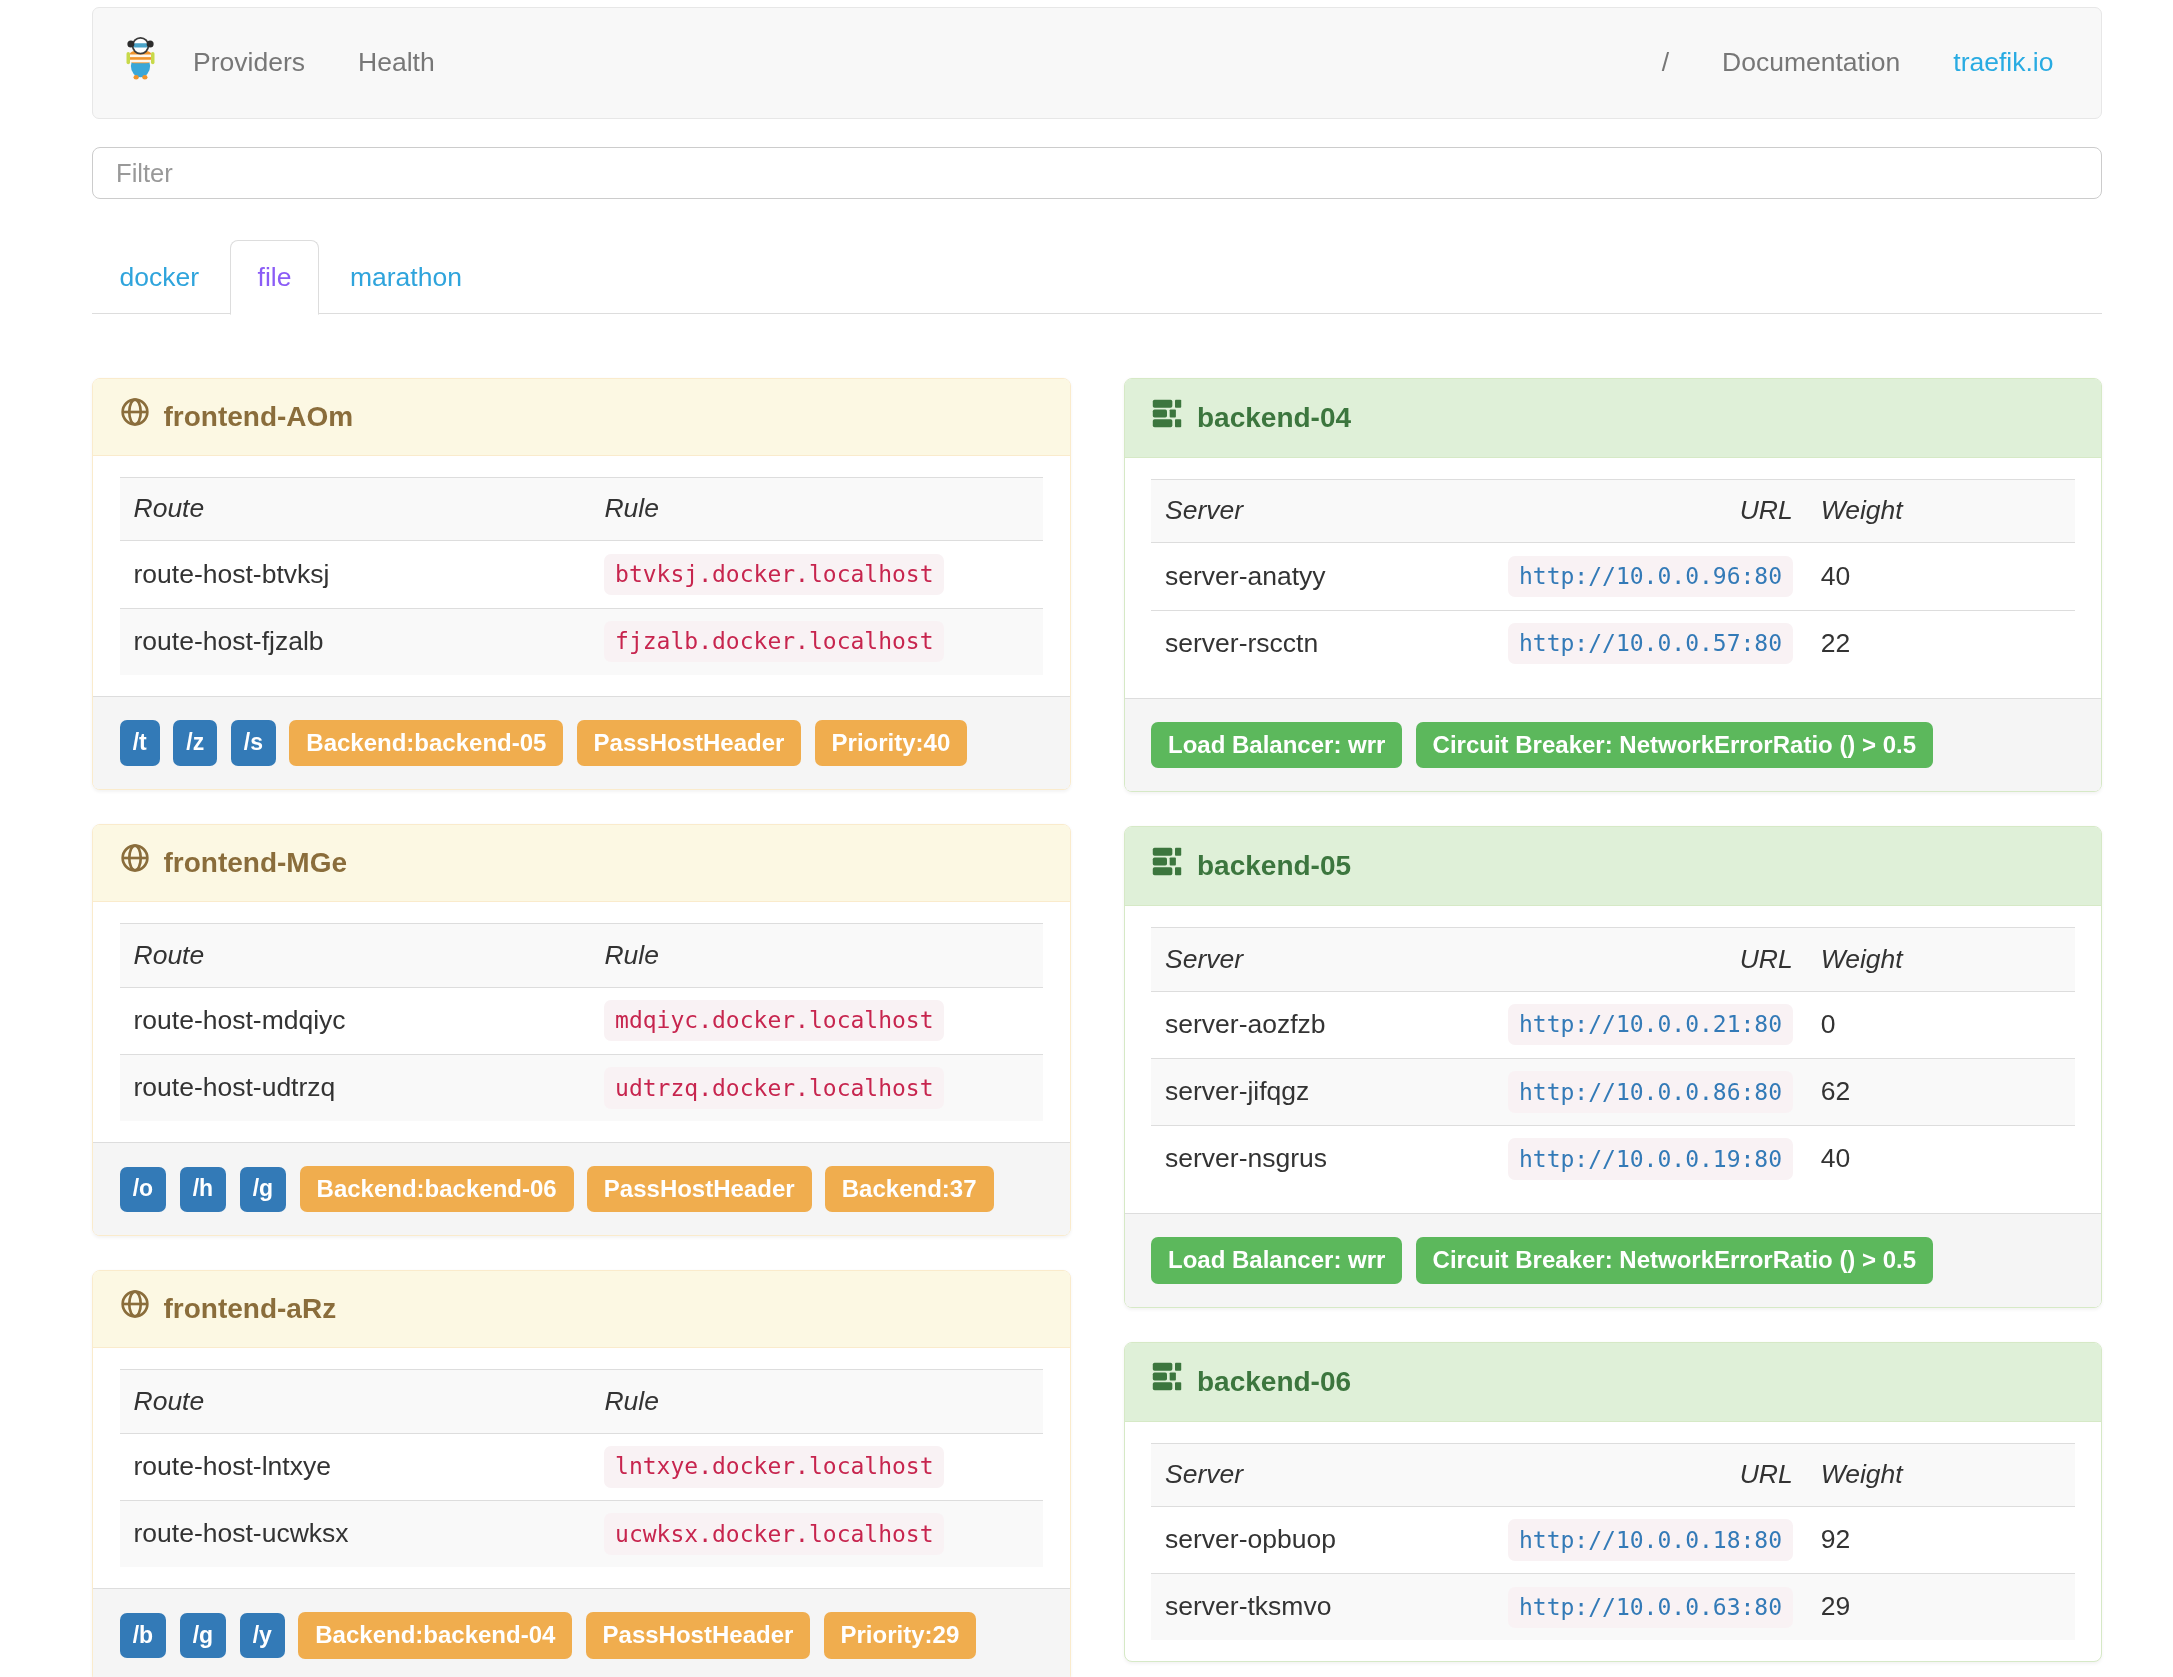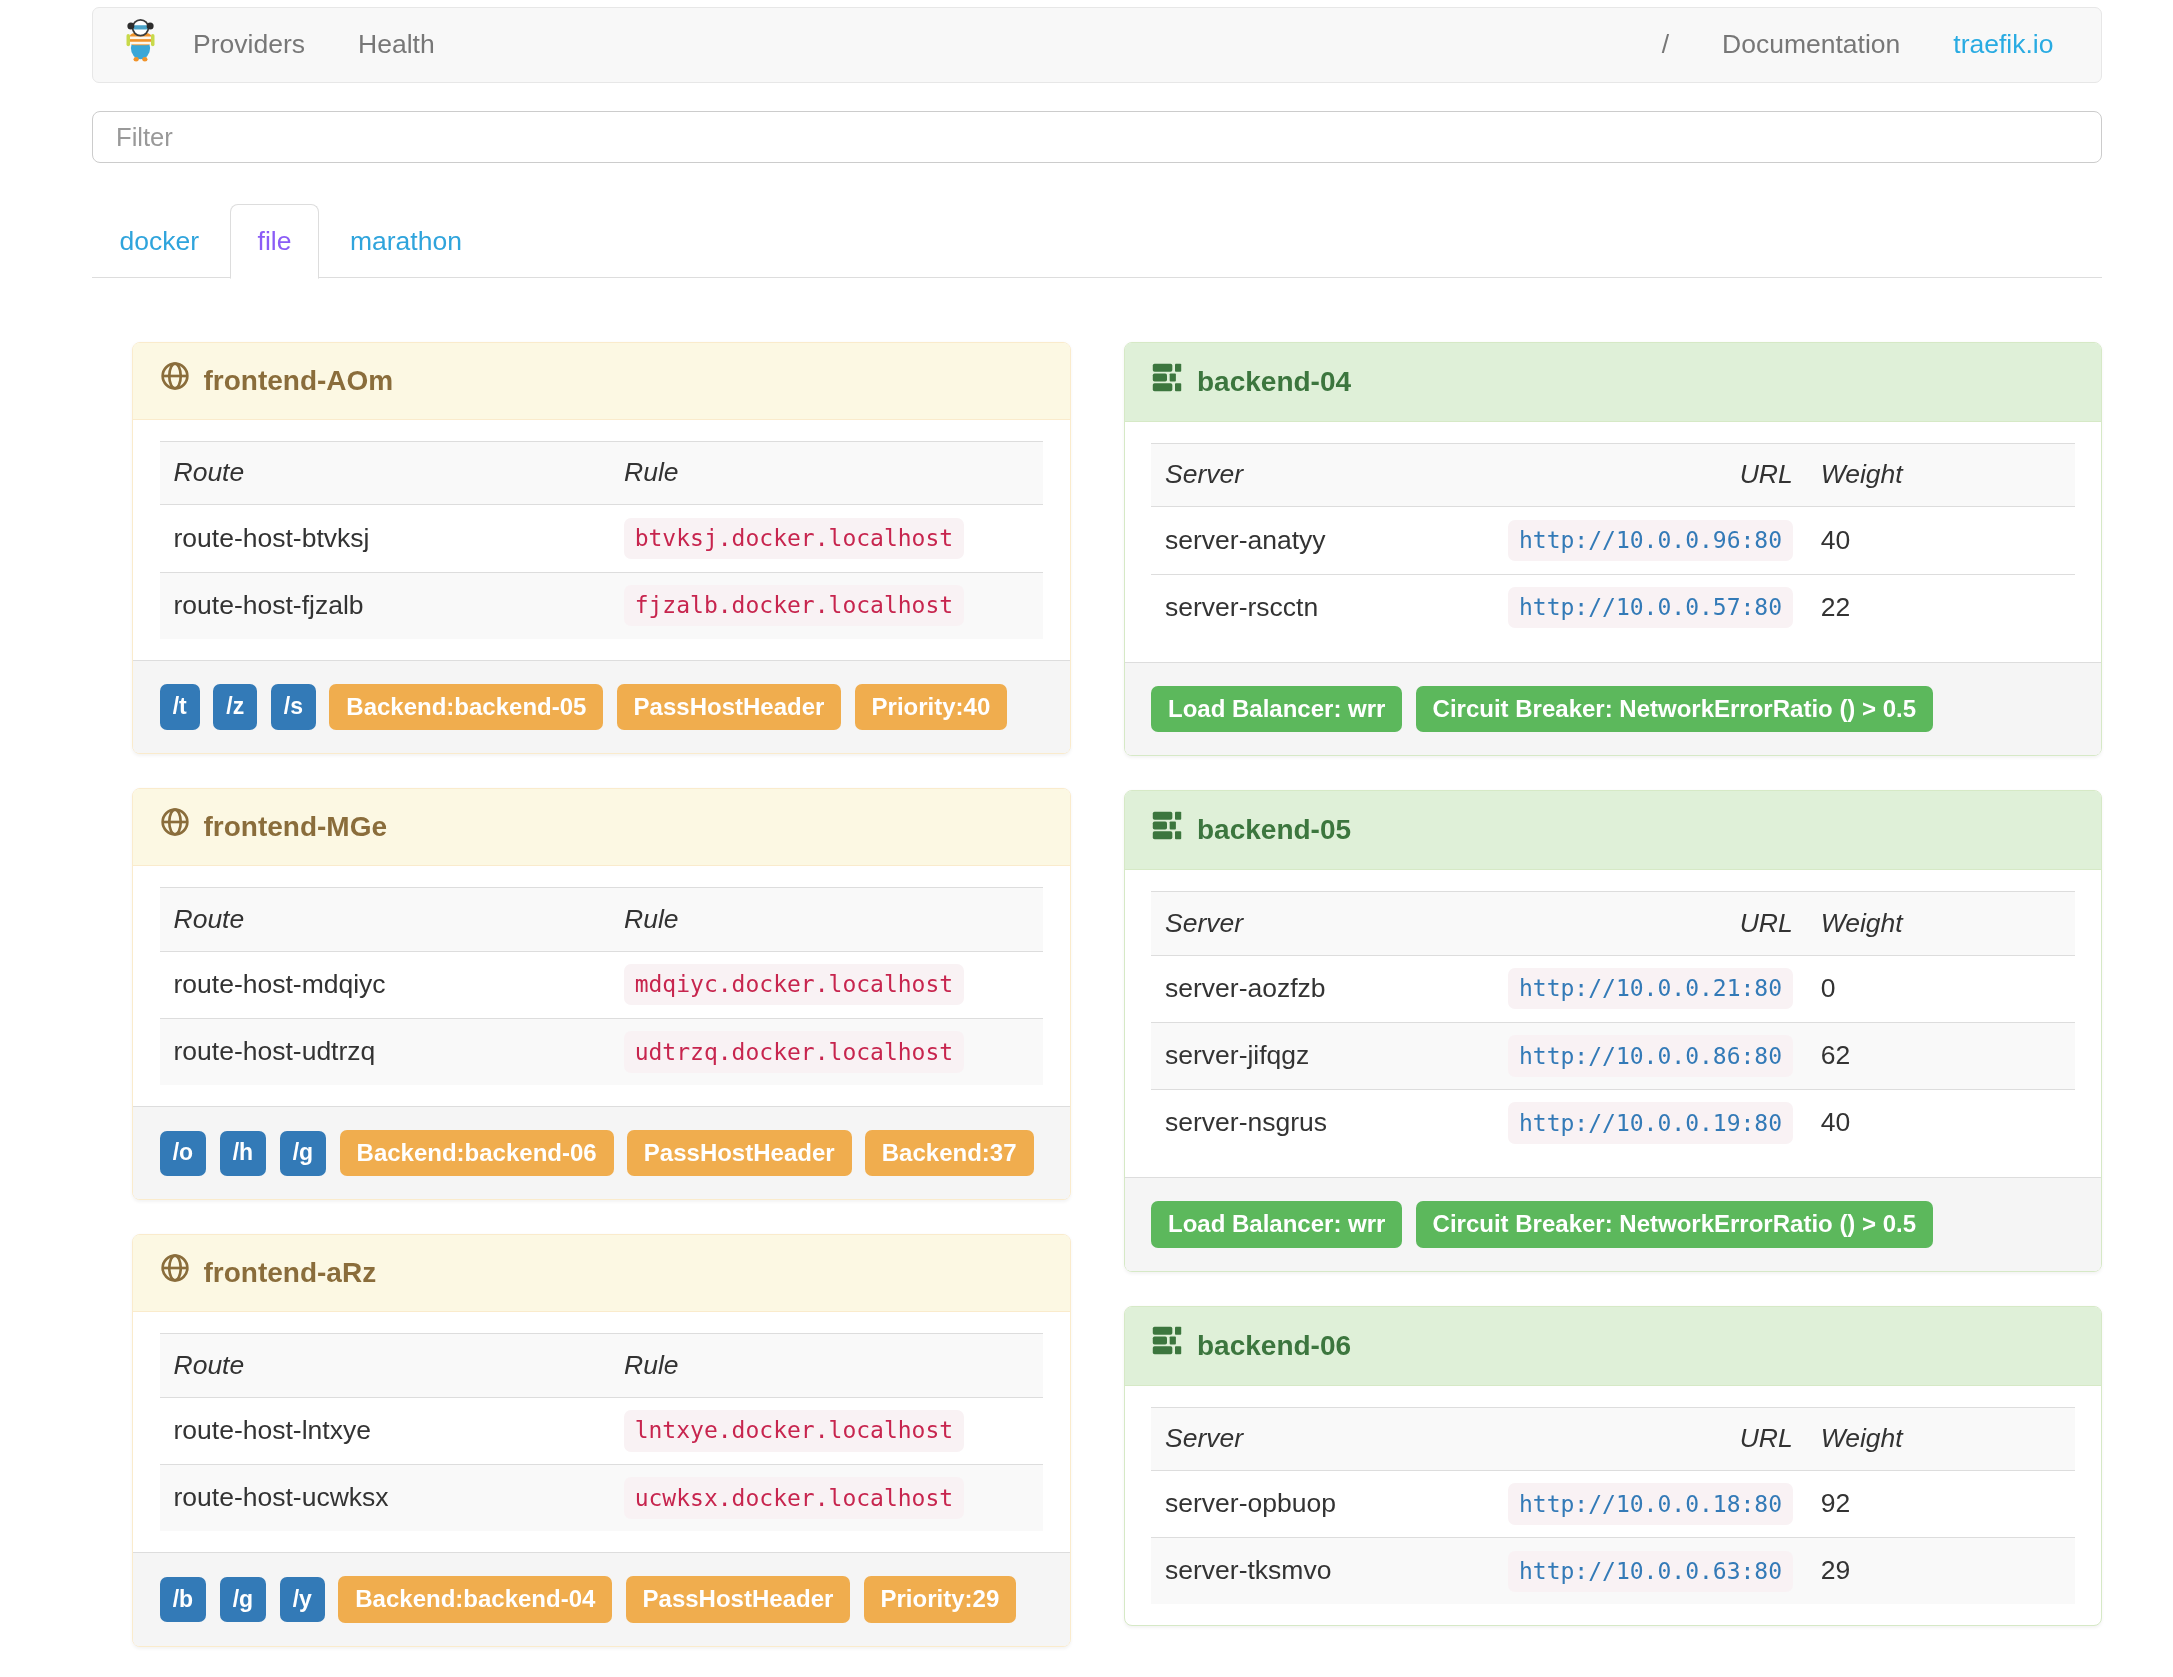--- a/index.html
+++ b/index.html
@@ -7,21 +7,21 @@
   body {
     width: 2174px; height: 1678px; overflow: hidden;
     background: #fff; color: #333;
     font-family: "Liberation Sans", sans-serif;
     font-size: 26.5px; line-height: 1.42;
   }
   a { text-decoration: none; cursor: pointer; }
 
   
   .navbar {
-    margin: 7px 72px 0 92px; height: 76px;
+    margin: 7px 72px 0 92px; height: 112px;
     background: #f8f8f8; border: 1.8px solid #e7e7e7; border-radius: 7px;
     display: flex; align-items: center; padding: 0 21px;
   }
   .brand { display: flex; align-items: center; padding: 0 8.8px; }
   .nav-link { color: #777; font-size: 26.5px; padding: 0 26.5px; }
   .nav-right { margin-left: auto; display: flex; align-items: center; }
   .nav-sep { color: #777; font-size: 26.5px; padding: 0 26.5px; }
   .nav-link.brand-link { color: #29abe2; }
 
   
@@ -49,21 +49,21 @@
   .content {
     display: flex; gap: 53px; margin: 64px 72px 0 92px; align-items: flex-start;
   }
   .col { flex: 1; min-width: 0; }
 
   
   .panel {
     border: 1.8px solid; border-radius: 8px; margin-bottom: 34px;
     background: #fff; box-shadow: 0 1.8px 3.5px rgba(0,0,0,.05);
   }
-  .panel-frontend { border-color: #faebcc; margin-left: 40px; }
+  .panel-frontend { border-color: #faebcc; }
   .panel-backend  { border-color: #d6e9c6; }
   .panel-heading {
     display: flex; align-items: center; gap: 14px;
     padding: 17.6px 26.5px; font-size: 28px; font-weight: bold;
     border-bottom: 1.8px solid; border-radius: 6.2px 6.2px 0 0;
   }
   .panel-frontend .panel-heading { background: #fcf8e3; color: #8a6d3b; border-color: #faebcc; }
   .panel-backend  .panel-heading { background: #dff0d8; color: #3c763e; border-color: #d6e9c6; text-align: right; }
   .panel-body { padding: 21px 26.5px; }
   .panel-footer {

